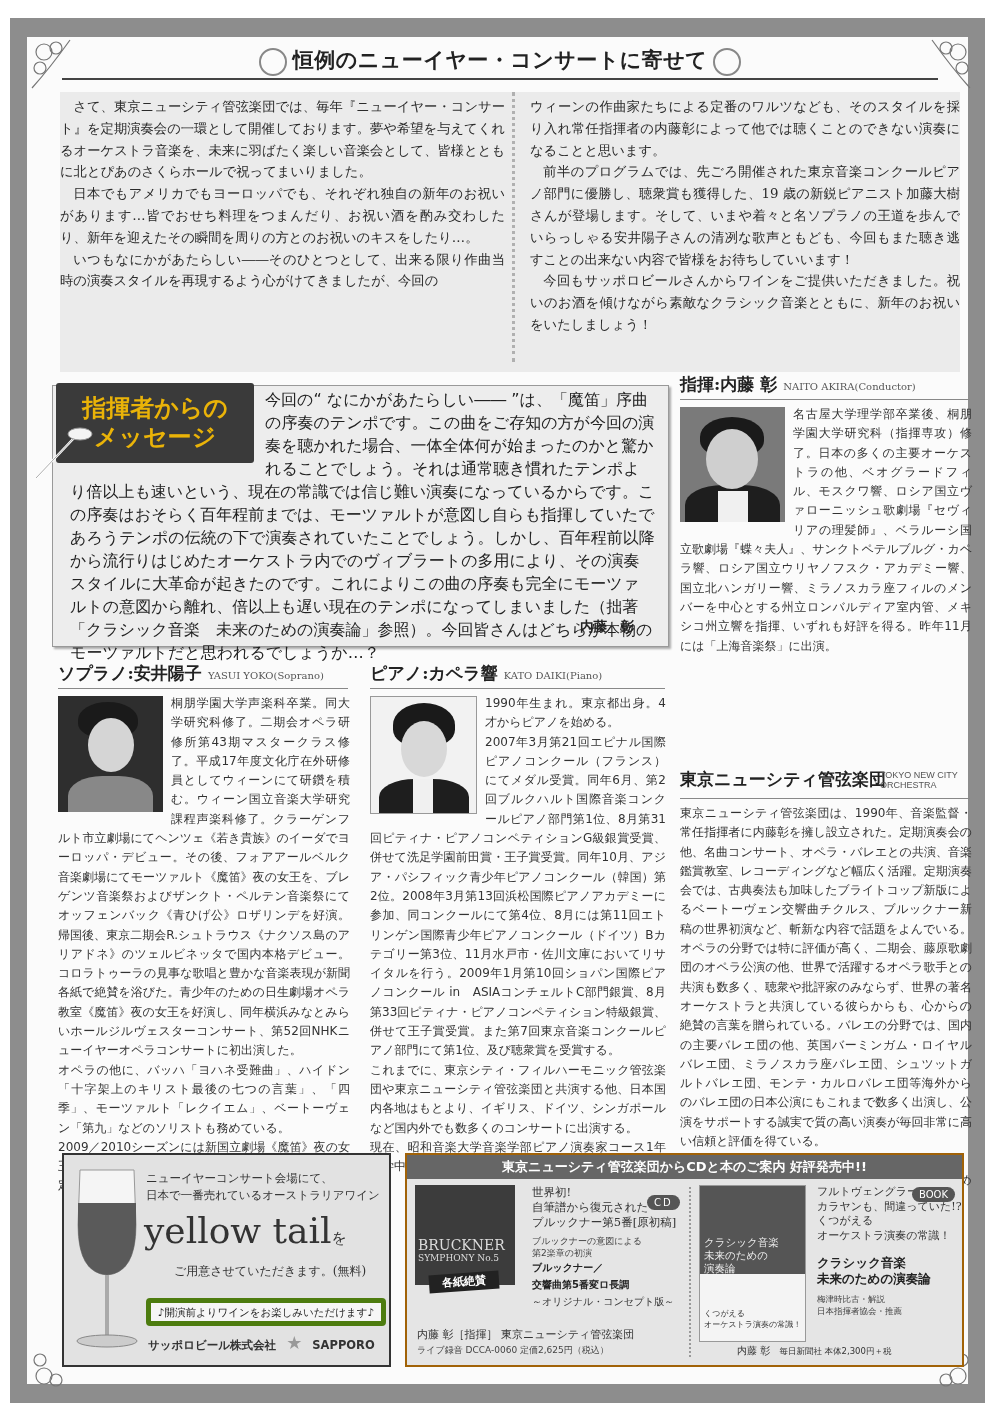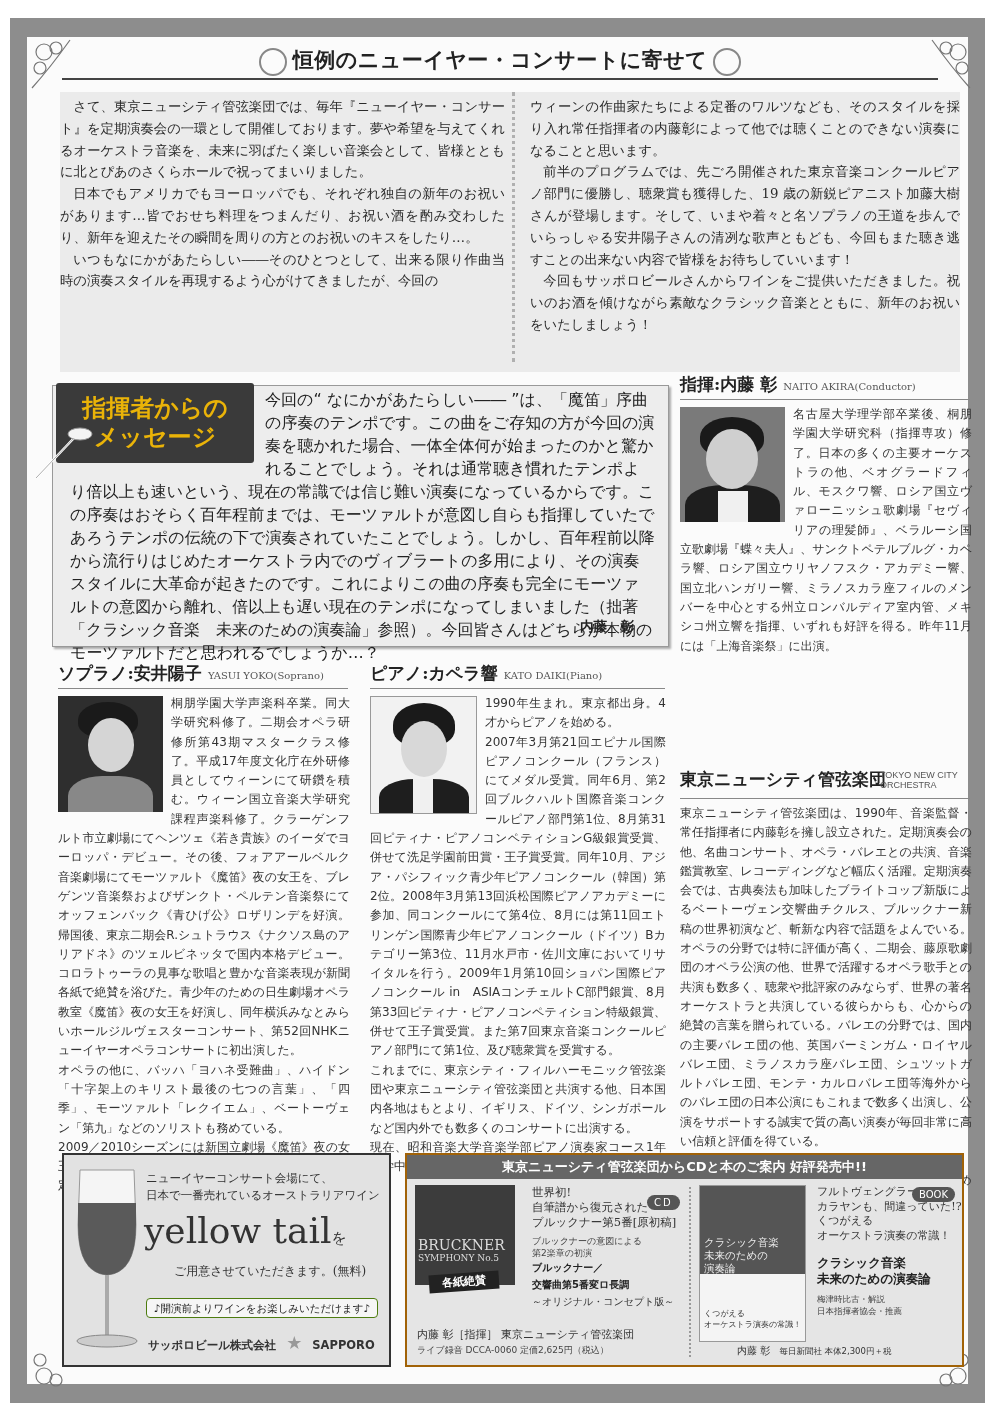--- a/index.html
+++ b/index.html
@@ -179,21 +179,21 @@
     <ellipse cx="35" cy="176" rx="30" ry="6" fill="#ccc" stroke="#888"></ellipse>
   </svg>
   <div style="position:absolute;left:82px;top:15px;font-family:'DejaVu Serif',serif;font-size:11.5px;line-height:17px;color:#333;">
     <div>ニューイヤーコンサート会場にて、</div>
     <div>日本で一番売れているオーストラリアワイン</div>
   </div>
   <div style="position:absolute;left:80px;top:55px;font-family:'DejaVu Serif',serif;font-size:36px;color:#333;">
     <span>yellow tail</span><span style="font-size:15px;">を</span>
   </div>
   <div style="position:absolute;left:110px;top:108px;font-family:'DejaVu Serif',serif;font-size:12px;color:#333;">ご用意させていただきます。(無料)</div>
-  <div style="position:absolute;left:82px;top:143px;width:230px;height:18px;border:1px solid #4d7c0f;border-radius:4px;background:#f6f6f6;font-family:'DejaVu Serif',serif;font-size:10.5px;line-height:18px;text-align:center;">♪開演前よりワインをお楽しみいただけます♪</div>
+  <div style="position:absolute;left:82px;top:143px;width:230px;height:18px;border:5px solid #4d7c0f;border-radius:4px;background:#f6f6f6;font-family:'DejaVu Serif',serif;font-size:10.5px;line-height:18px;text-align:center;">♪開演前よりワインをお楽しみいただけます♪</div>
   <div style="position:absolute;left:84px;top:177px;font-size:11.5px;font-weight:bold;color:#333;">
     <span>サッポロビール株式会社</span>
     <span style="color:#999;font-size:18px;margin:0 6px;">★</span>
     <span>SAPPORO</span>
   </div>
 </div>
 
 <div class="ad-cd">
   <div class="cd-head">東京ニューシティ管弦楽団からCDと本のご案内 好評発売中!!</div>
 

